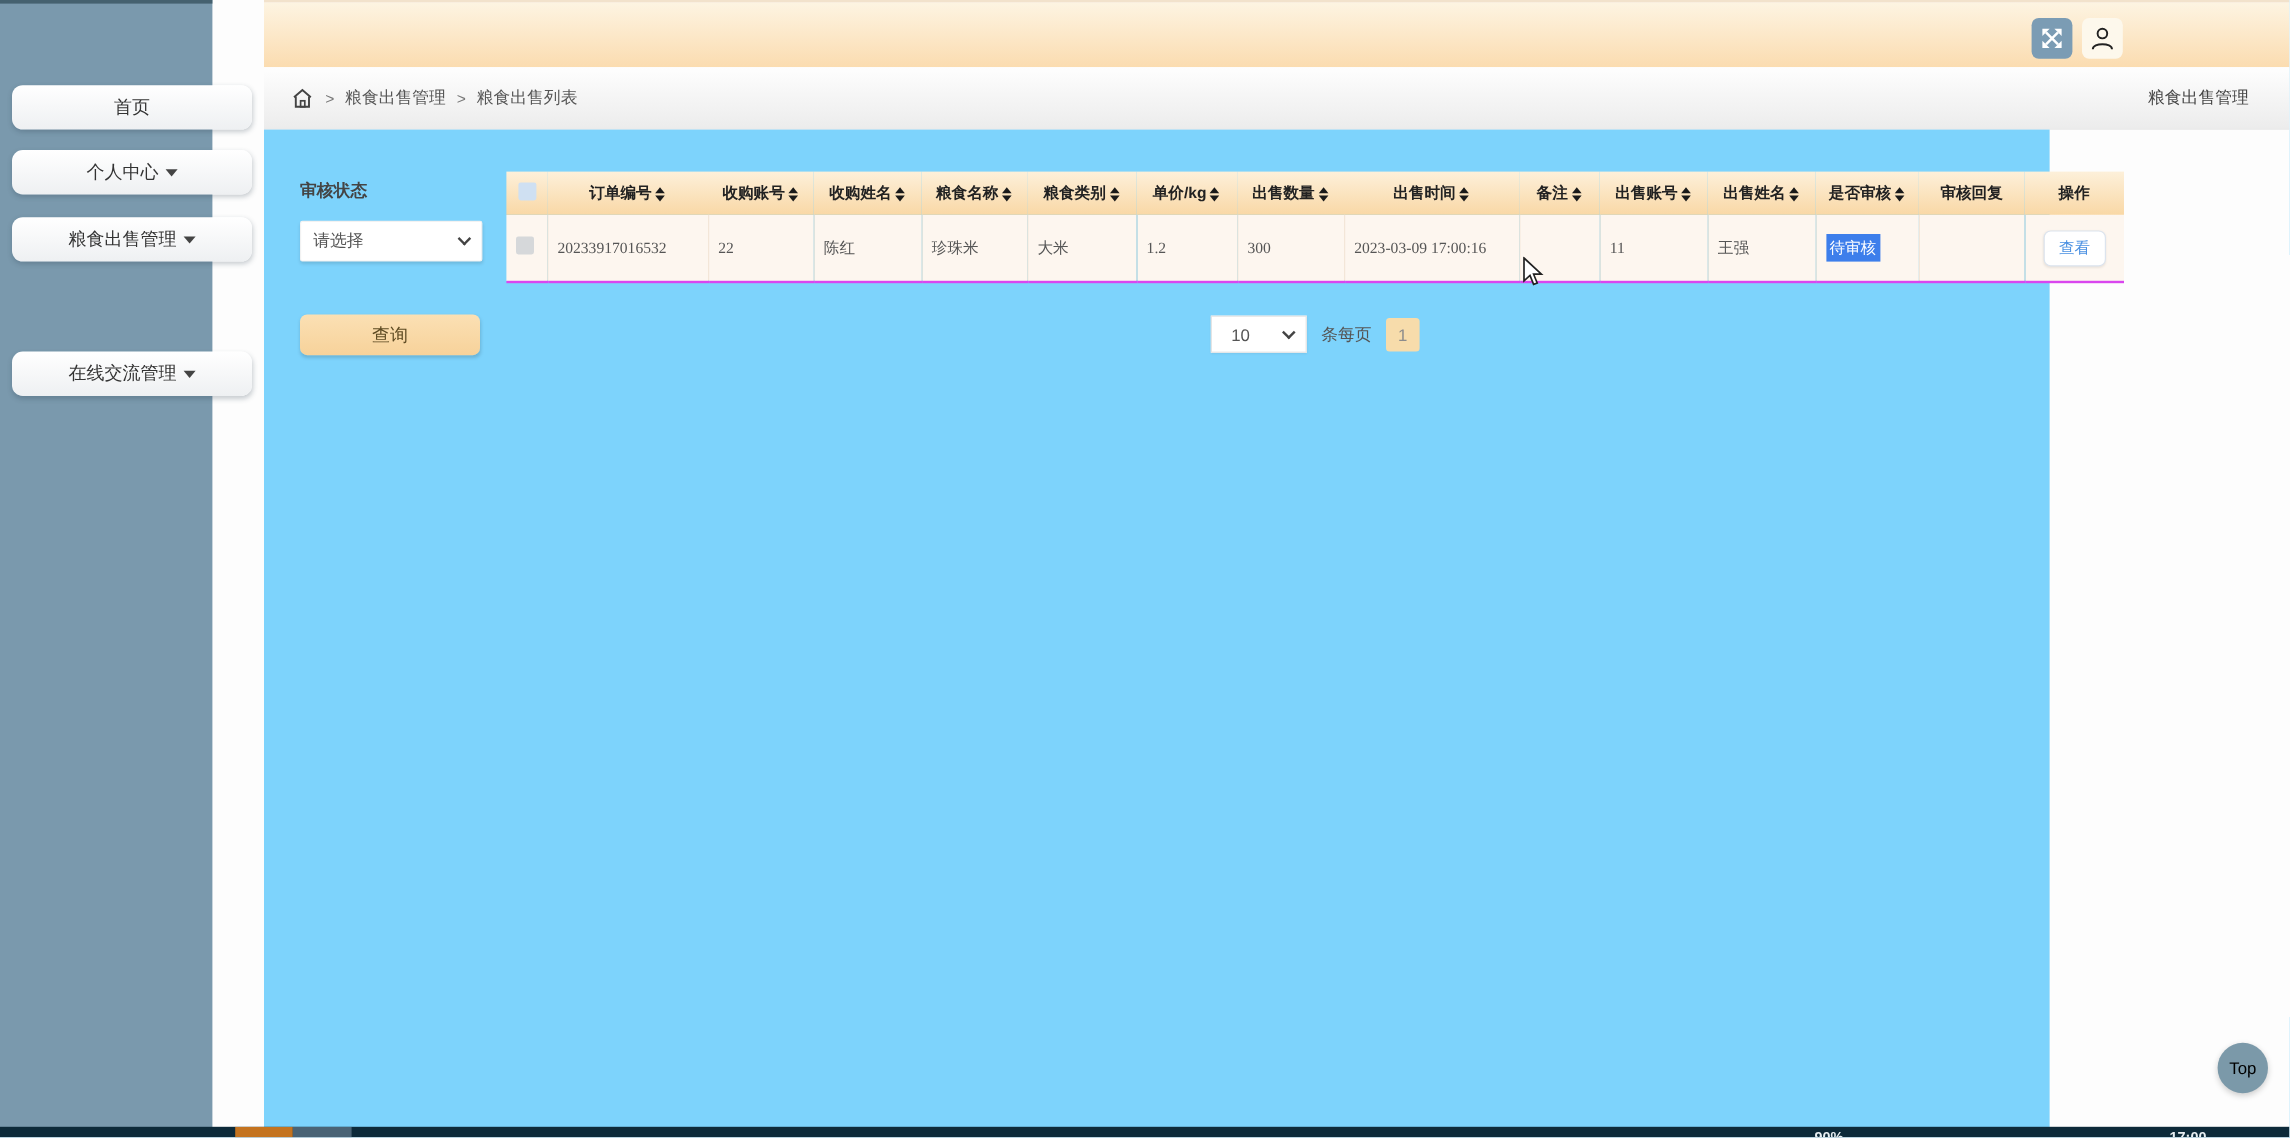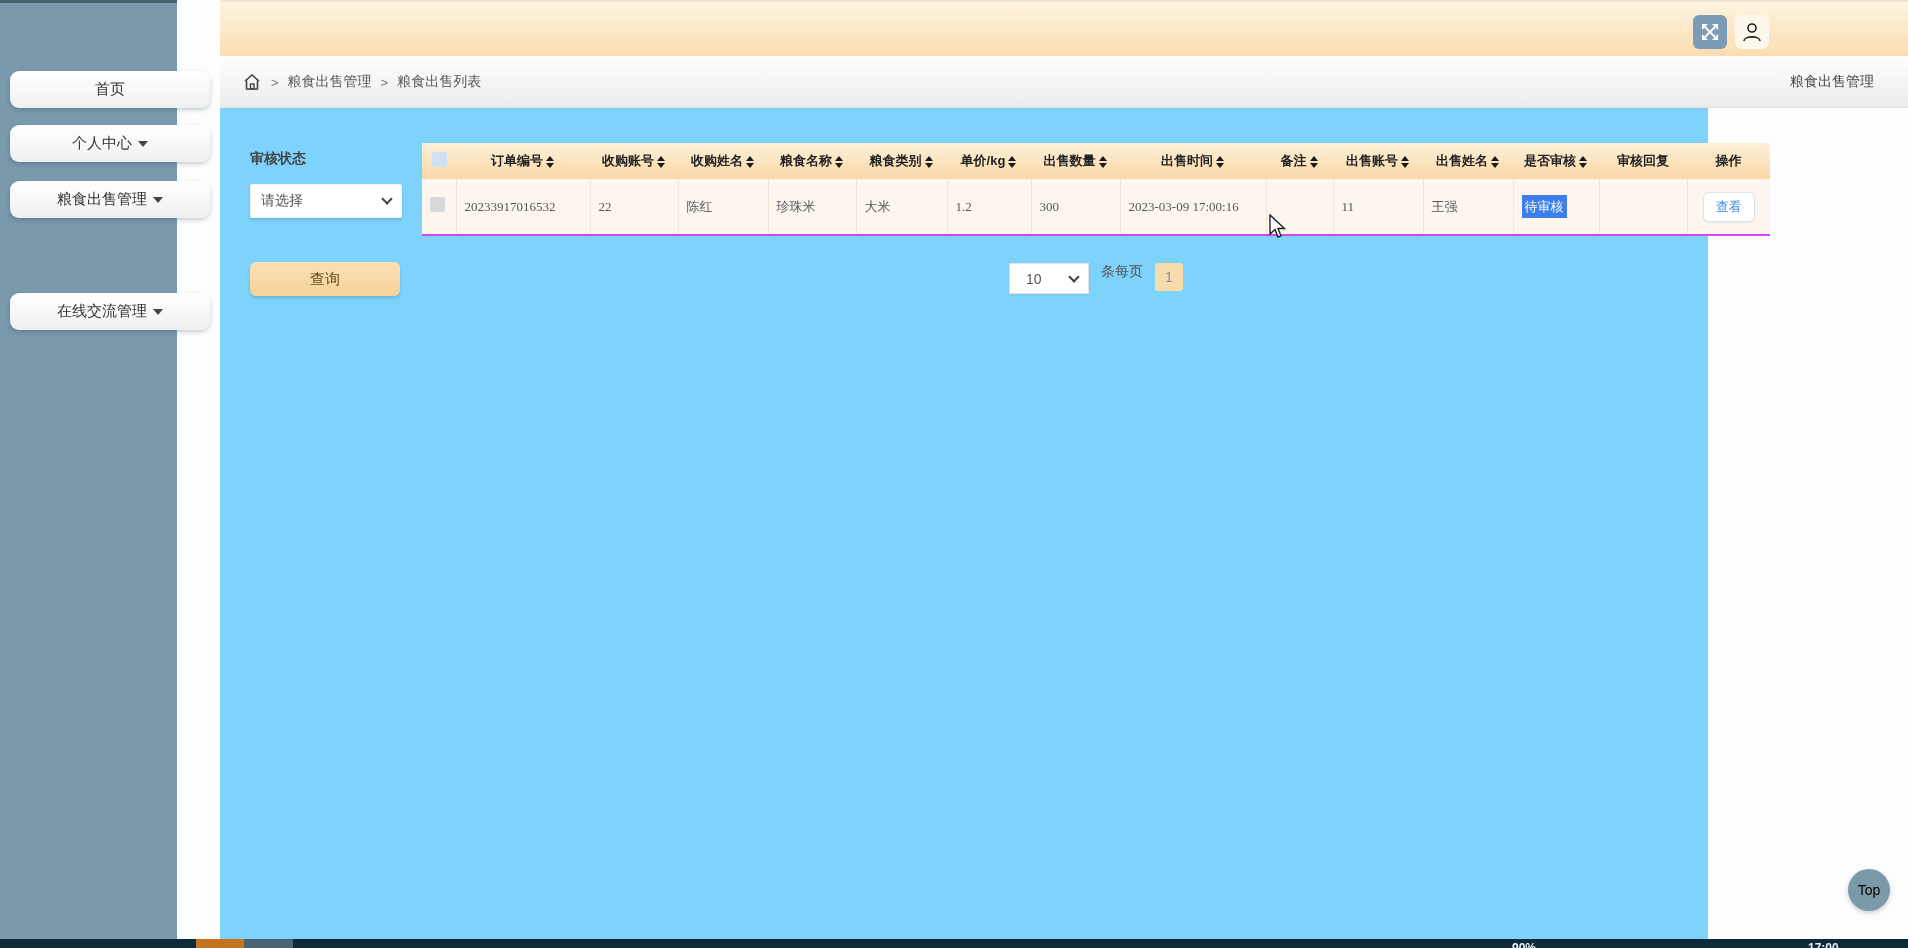--- a/index.html
+++ b/index.html
@@ -54,21 +54,21 @@
   .sort .up { border-bottom:5px solid #1a1a1a; margin-bottom:2px; }
   .sort .dn { border-top:5px solid #1a1a1a; }
   .cb { width:15px; height:15px; border-radius:2px; display:inline-block; cursor:pointer; }
   .cb-head { background:#cfe0f2; }
   .cb-row { background:#d6d8da; }
   .audit-pending { background:#3d7eeb; color:#fff; padding:4px 3px; font-size:13px; }
   .view-btn { display:inline-block; background:#fff; color:#4a90e2; border:1px solid #dce4ee; border-radius:6px;
     box-shadow:0 1px 2px rgba(0,0,0,.08); font-size:13px; padding:5px 12px; cursor:pointer; }
 
   
-  .pagination { position:absolute; left:202px; top:155px; width:1348px; display:flex; justify-content:center; gap:12px; }
+  .pagination { position:absolute; left:202px; top:155px; width:1348px; display:flex; align-items:center; justify-content:center; gap:12px; }
   .page-size { width:80px; height:31px; background:#fff; border:1px solid #e4e4e4; box-shadow:0 1px 2px rgba(0,0,0,.08);
     display:flex; align-items:center; justify-content:space-between; padding:0 10px 0 16px; font-size:14px; color:#555; cursor:pointer; }
   .per-page { font-size:14px; color:#555; }
   .page-num { width:28px; height:28px; background:#f7dcab; border-radius:3px; display:flex; align-items:center; justify-content:center;
     font-size:14px; color:#8c8c8c; cursor:pointer; }
 
   
   .top-float { position:absolute; left:1848px; top:869px; width:42px; height:42px; border-radius:50%; background:#7b99a9;
     color:#000000; font-size:14px; display:flex; align-items:center; justify-content:center; box-shadow:0 2px 5px rgba(0,0,0,.2); cursor:pointer; }
   .statusbar { position:absolute; left:0; top:939px; width:1908px; height:9px; background:#0d2a3a; overflow:hidden; }

